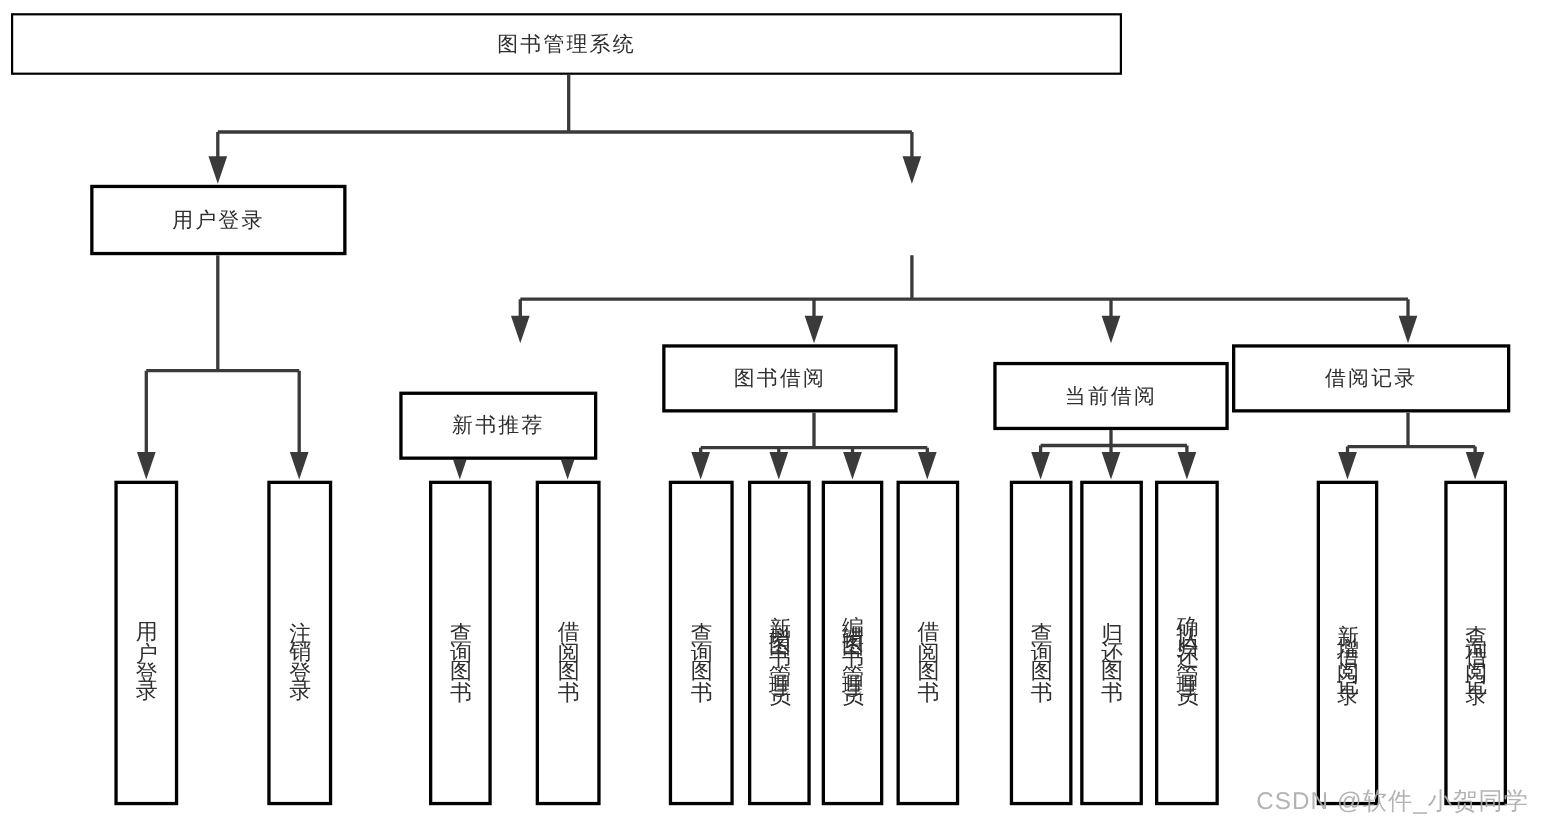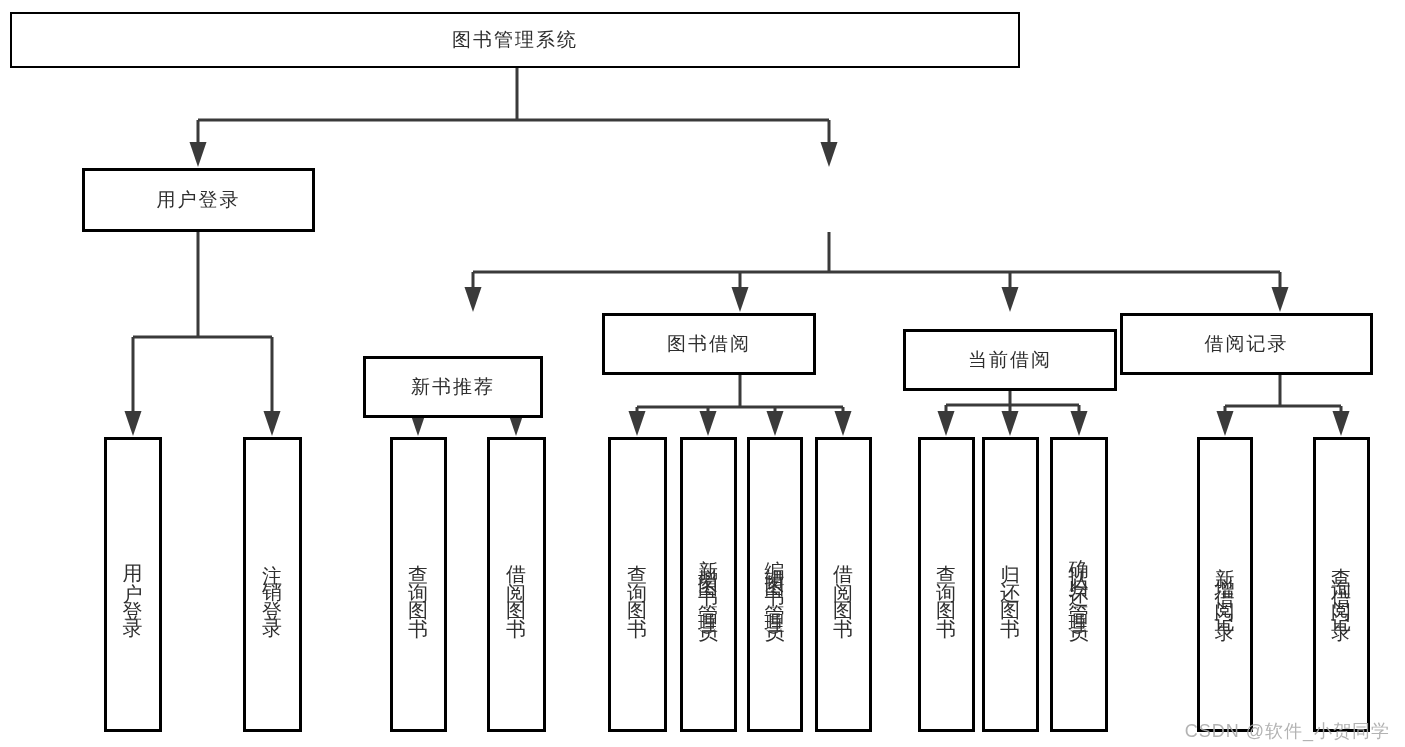--- a/index.html
+++ b/index.html
@@ -40,21 +40,21 @@
     font-size: 20px;
     line-height: 1;
   }
   .ls4 { letter-spacing: 18px; }
   .ls6 { letter-spacing: 11px; }
   .ls9 { letter-spacing: 9px; }
   #watermark {
     position: absolute;
     right: 15px;
     bottom: 4px;
-    font-size: 18px;
+    font-size: 22px;
     letter-spacing: 1px;
     color: #ababab;
     opacity: 0.9;
     white-space: nowrap;
     z-index: 5;
   }
 </style>
 </head>
 <body>
 

